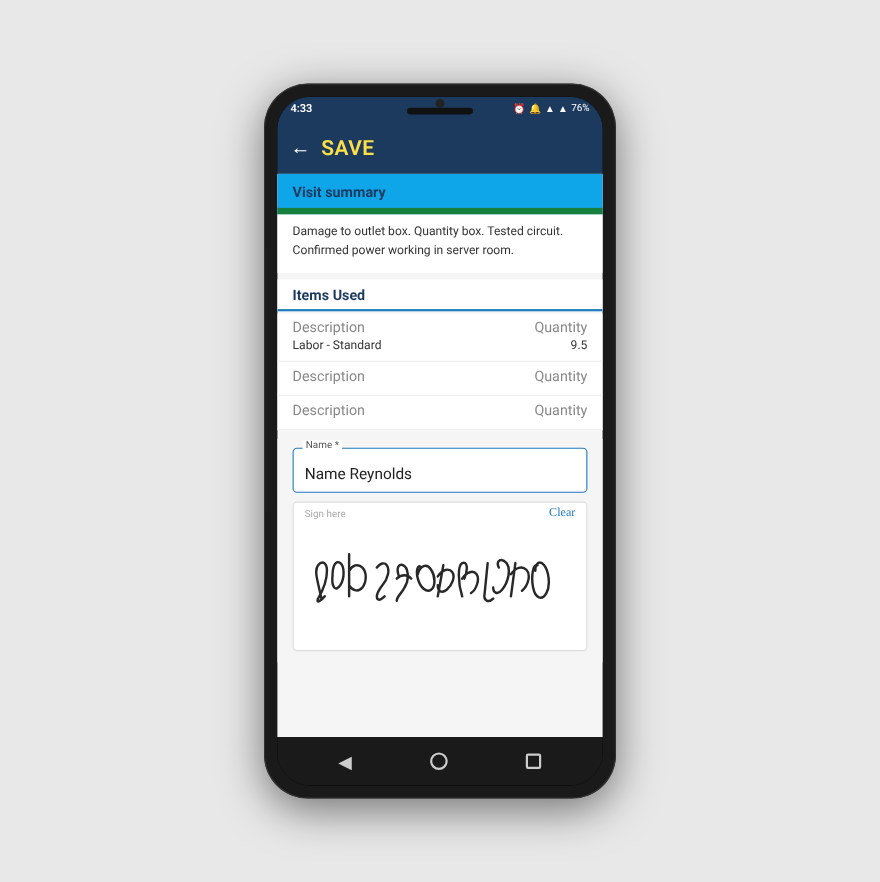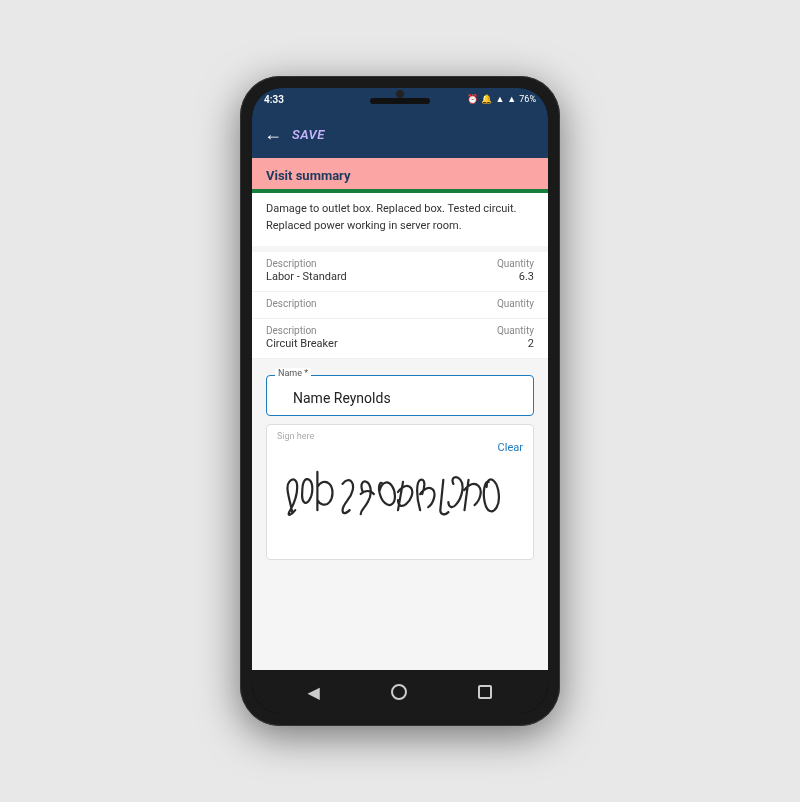--- a/index.html
+++ b/index.html
@@ -74,43 +74,42 @@
     }
 
     .header-title {
       flex: 1;
       font-size: 16px;
       font-weight: 500;
       color: white;
     }
 
     .save-button {
-      color: #c4b5fd;
-      font-size: 13px;
+      color: #fde047;
+      font-size: 19px;
       font-weight: 600;
       letter-spacing: 0.5px;
       cursor: pointer;
-      font-style: italic;
     }
 
     .app-content {
       flex: 1;
       background: #f5f5f5;
       overflow-y: auto;
       display: flex;
       flex-direction: column;
     }
 
     .section-header {
-      background: #fca5a5;
+      background: #0ea5e9;
       padding: 10px 14px 6px;
       font-size: 13px;
       font-weight: 700;
       color: #1c3a5e;
-      border-bottom: 4px solid #15803d;
+      border-bottom: 6px solid #15803d;
     }
 
     .visit-summary-text {
       background: white;
       padding: 8px 14px 12px;
       font-size: 11px;
       color: #333;
       line-height: 1.5;
       margin-bottom: 6px;
     }
@@ -131,21 +130,21 @@
     }
 
     .item-row {
       padding: 6px 14px 8px;
       border-bottom: 1px solid #f0f0f0;
     }
 
     .item-row-header {
       display: flex;
       justify-content: space-between;
-      font-size: 10px;
+      font-size: 13px;
       color: #888;
       margin-bottom: 1px;
     }
 
     .item-row-values {
       display: flex;
       justify-content: space-between;
       font-size: 11px;
       color: #333;
       gap: 35px;
@@ -154,21 +153,21 @@
     .name-field-section {
       padding: 8px 14px;
       background: #f5f5f5;
     }
 
     .name-field-container {
       position: relative;
       border: 1.5px solid #1c7abf;
       border-radius: 4px;
       background: white;
-      padding: 12px 26px 8px;
+      padding: 12px 10px 8px;
     }
 
     .name-field-label {
       position: absolute;
       top: -8px;
       left: 8px;
       background: white;
       padding: 0 3px;
       font-size: 9px;
       color: #555;
@@ -195,25 +194,26 @@
     .sign-here-label {
       position: absolute;
       top: 6px;
       left: 10px;
       font-size: 9px;
       color: #aaa;
     }
 
     .clear-button {
       position: absolute;
-      top: 16px;
+      top: 3px;
       right: 10px;
       font-size: 11px;
       color: #1c7abf;
       cursor: pointer;
+      font-family: Liberation Serif, serif;
     }
 
     .signature-svg {
       width: 100%;
       height: 100%;
     }
 
     .nav-bar {
       background: #1a1a1a;
       height: 44px;
@@ -290,51 +290,48 @@
     </div>
 
     <div class="app-header">
       <span class="back-arrow">←</span>
       <span class="save-button">SAVE</span>
     </div>
 
     <div class="app-content">
 
       <div class="section-header">Visit summary</div>
-      <div class="visit-summary-text">Damage to outlet box. Replaced box. Tested circuit. Replaced power working in server room.</div>
-
+      <div class="visit-summary-text">Damage to outlet box. Quantity box. Tested circuit. Confirmed power working in server room.</div>
+
+      <div class="items-used-header">Items Used</div>
 
       <div class="items-table">
 
         <div class="item-row">
           <div class="item-row-header">
             <span>Description</span>
             <span>Quantity</span>
           </div>
           <div class="item-row-values">
             <span>Labor - Standard</span>
-            <span>6.3</span>
+            <span>9.5</span>
           </div>
         </div>
 
         <div class="item-row">
           <div class="item-row-header">
             <span>Description</span>
             <span>Quantity</span>
           </div>
         </div>
 
         <div class="item-row">
           <div class="item-row-header">
             <span>Description</span>
             <span>Quantity</span>
-          </div>
-          <div class="item-row-values">
-            <span>Circuit Breaker</span>
-            <span>2</span>
           </div>
         </div>
       </div>
 
       <div class="name-field-section">
         <div class="name-field-container">
           <span class="name-field-label">Name *</span>
           <span class="name-field-value">Name Reynolds</span>
         </div>
       </div>

